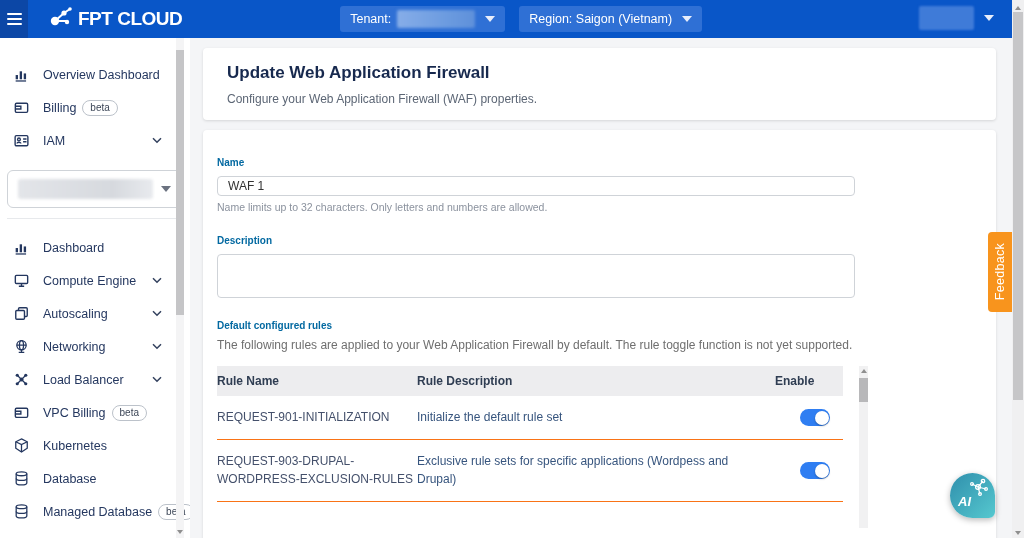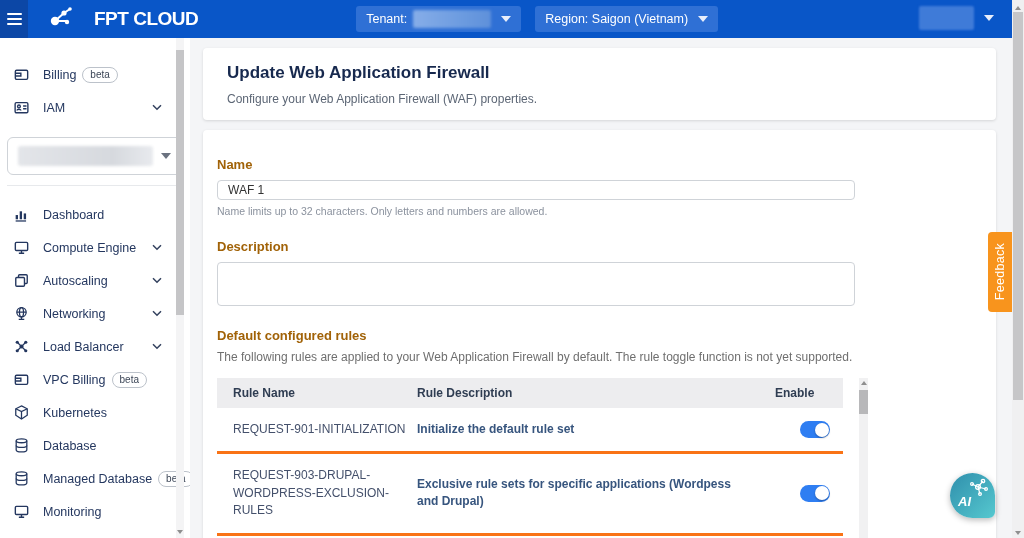--- a/index.html
+++ b/index.html
@@ -6,21 +6,21 @@
   body{
     width:1024px;height:538px;position:relative;overflow:hidden;
     font-family:"Liberation Sans",sans-serif;background:#f4f5f7;
     -webkit-font-smoothing:antialiased;
   }
   
   .topbar{position:absolute;left:0;top:0;width:1012px;height:38px;background:#0956c8;display:flex;align-items:center;z-index:30;}
   .hamburger{width:28px;height:38px;background:#0c47a6;display:flex;align-items:center;justify-content:center;cursor:pointer;flex:0 0 28px;}
   .hamburger .bars{width:15px;}
   .hamburger .bars div{height:2px;background:#fff;margin:3px 0;border-radius:1px;}
-  .brand{display:flex;align-items:center;margin-left:20px;gap:20px;}
+  .brand{display:flex;align-items:center;margin-left:20px;gap:4px;}
   .brand-text{color:#fff;font-weight:800;font-size:19px;letter-spacing:-0.5px;}
   .chip{background:#2f70d5;border-radius:3px;height:26px;display:flex;align-items:center;color:#fff;font-size:12.5px;padding:0 10px;margin-left:14px;cursor:pointer;}
   .chip .blur-box{width:78px;height:18px;border-radius:2px;margin-left:6px;
     background:linear-gradient(90deg,#86ade8,#6d9ce0 60%,#5e90da);filter:blur(1.5px);}
   .caret{width:0;height:0;border-left:5px solid transparent;border-right:5px solid transparent;border-top:6px solid #e8eefb;margin-left:10px;}
   .chip-tenant{margin-left:158px;}
   .user-zone{position:absolute;right:18px;top:6px;display:flex;align-items:center;}
   .user-zone .blur-box{width:55px;height:24px;border-radius:2px;background:#3f7bd8;filter:blur(1px);}
   
   .sidebar{position:absolute;left:0;top:38px;bottom:0;width:190px;background:#fff;overflow:hidden;z-index:10;}
@@ -40,37 +40,37 @@
   .sb-scroll{position:absolute;right:6px;top:0;bottom:0;width:8px;background:#f4f4f5;}
   .sb-scroll .thumb{position:absolute;top:12px;left:0;width:8px;height:265px;background:#c5c5c7;}
   .sb-scroll .arr-down{position:absolute;bottom:4px;left:0;width:8px;text-align:center;}
   
   .main{position:absolute;left:190px;top:38px;right:12px;bottom:0;background:#f4f5f7;overflow:hidden;}
   .card{background:#fff;border-radius:4px;box-shadow:0 1px 3px rgba(0,0,0,.13);margin:0 16px 0 13px;}
   .card-head{margin-top:10px;padding:15px 14px 14px 24px;}
   .page-title{font-size:17px;font-weight:700;color:#17294e;}
   .page-subtitle{font-size:12px;color:#5c6675;margin-top:9px;}
   .card-body{margin-top:10px;padding:27px 14px 14px 14px;height:600px;box-sizing:border-box;position:relative;}
-  .fld-label{font-size:13px;font-weight:700;color:#a16207;}
+  .fld-label{font-size:10px;font-weight:700;color:#0369a1;}
   .txt-input{display:block;width:638px;height:20px;box-sizing:border-box;border:1px solid #cfd3d8;border-radius:4px;margin-top:8px;padding:0 10px;font-size:12px;color:#333;font-family:"Liberation Sans",sans-serif;outline:none;}
   .txt-area{display:block;width:638px;height:44px;box-sizing:border-box;border:1px solid #cfd3d8;border-radius:4px;margin-top:8px;padding:6px 10px;font-size:12px;color:#333;font-family:"Liberation Sans",sans-serif;resize:none;outline:none;}
   .fld-help{font-size:10.5px;color:#8b929e;margin-top:5px;}
   .sec-gap{margin-top:22px;}
   .rules-note{font-size:12px;color:#6f6f6f;margin-top:7px;}
   
   .table-zone{margin-top:14px;position:relative;}
   .rtable{width:626px;}
   .thead{display:flex;background:#ededef;height:30px;align-items:center;}
   .th{font-size:12px;font-weight:700;color:#2f3d52;}
-  .col-name{width:200px;box-sizing:border-box;padding-left:16px;}
+  .col-name{width:200px;box-sizing:border-box;}
   .col-desc{width:358px;box-sizing:border-box;padding-right:20px;}
   .col-en{width:68px;box-sizing:border-box;}
-  .trow{display:flex;align-items:center;border-bottom:3px solid #f97316;padding:13px 0;background:#fff;}
+  .trow{display:flex;align-items:center;border-bottom:1px solid #f97316;padding:13px 0;background:#fff;}
   .td-name{font-size:12px;color:#44506b;word-break:break-word;line-height:1.45;}
-  .td-desc{font-size:12px;color:#37557e;line-height:1.45;font-weight:bold;}
+  .td-desc{font-size:12px;color:#37557e;line-height:1.45;}
   .toggle{width:30px;height:17px;border-radius:9px;background:#2f7ef2;position:relative;margin-left:25px;cursor:pointer;}
   .toggle .knob{position:absolute;right:1.5px;top:1.5px;width:14px;height:14px;border-radius:50%;background:#fff;box-shadow:0 1px 2px rgba(0,0,0,.3);}
   
   .tbl-scroll{position:absolute;left:642px;top:0;width:9px;height:162px;background:#f1f1f2;}
   .tbl-scroll .thumb{position:absolute;top:12px;left:0;width:9px;height:24px;background:#b8b8ba;}
   .arrow-up{width:0;height:0;border-left:3px solid transparent;border-right:3px solid transparent;border-bottom:4px solid #8f8f8f;margin:3px auto 0 auto;}
   .arrow-dn{width:0;height:0;border-left:3px solid transparent;border-right:3px solid transparent;border-top:4px solid #8f8f8f;margin:0 auto;}
   
   .page-scroll{position:absolute;right:0;top:0;bottom:0;width:12px;background:#f0f0f1;z-index:40;}
   .page-scroll .thumb{position:absolute;top:12px;left:1px;width:10px;height:388px;background:#c6c6c8;}
@@ -122,20 +122,33 @@
   </div>
   <div class="user-zone">
     <span class="blur-box"></span>
     <span class="caret"></span>
   </div>
 </div>
 
 <div class="sidebar">
   <div class="sb-inner">
     <div id="sb-top">
+        <div class="sb-item">
+          <span class="icn">
+            <svg viewBox="0 0 16 16">
+              <g fill="#24375f">
+                <rect x="2.5" y="8.5" width="2.2" height="4"></rect>
+                <rect x="6.3" y="5" width="2.2" height="7.5"></rect>
+                <rect x="10.1" y="7" width="2.2" height="5.5"></rect>
+                <rect x="2.5" y="13.5" width="9.8" height="1.2"></rect>
+              </g>
+            </svg>
+          </span>
+          <span class="sb-label">Overview Dashboard</span>
+        </div>
         <div class="sb-item">
           <span class="icn">
             <svg viewBox="0 0 16 16">
               <g fill="none" stroke="#24375f" stroke-width="1.3">
                 <rect x="2.2" y="4" width="11.6" height="8.6" rx="1.2"></rect>
                 <path d="M2.2 6.8h5.2v2.6H2.2"></path>
               </g>
             </svg>
           </span>
           <span class="sb-label">Billing</span>

